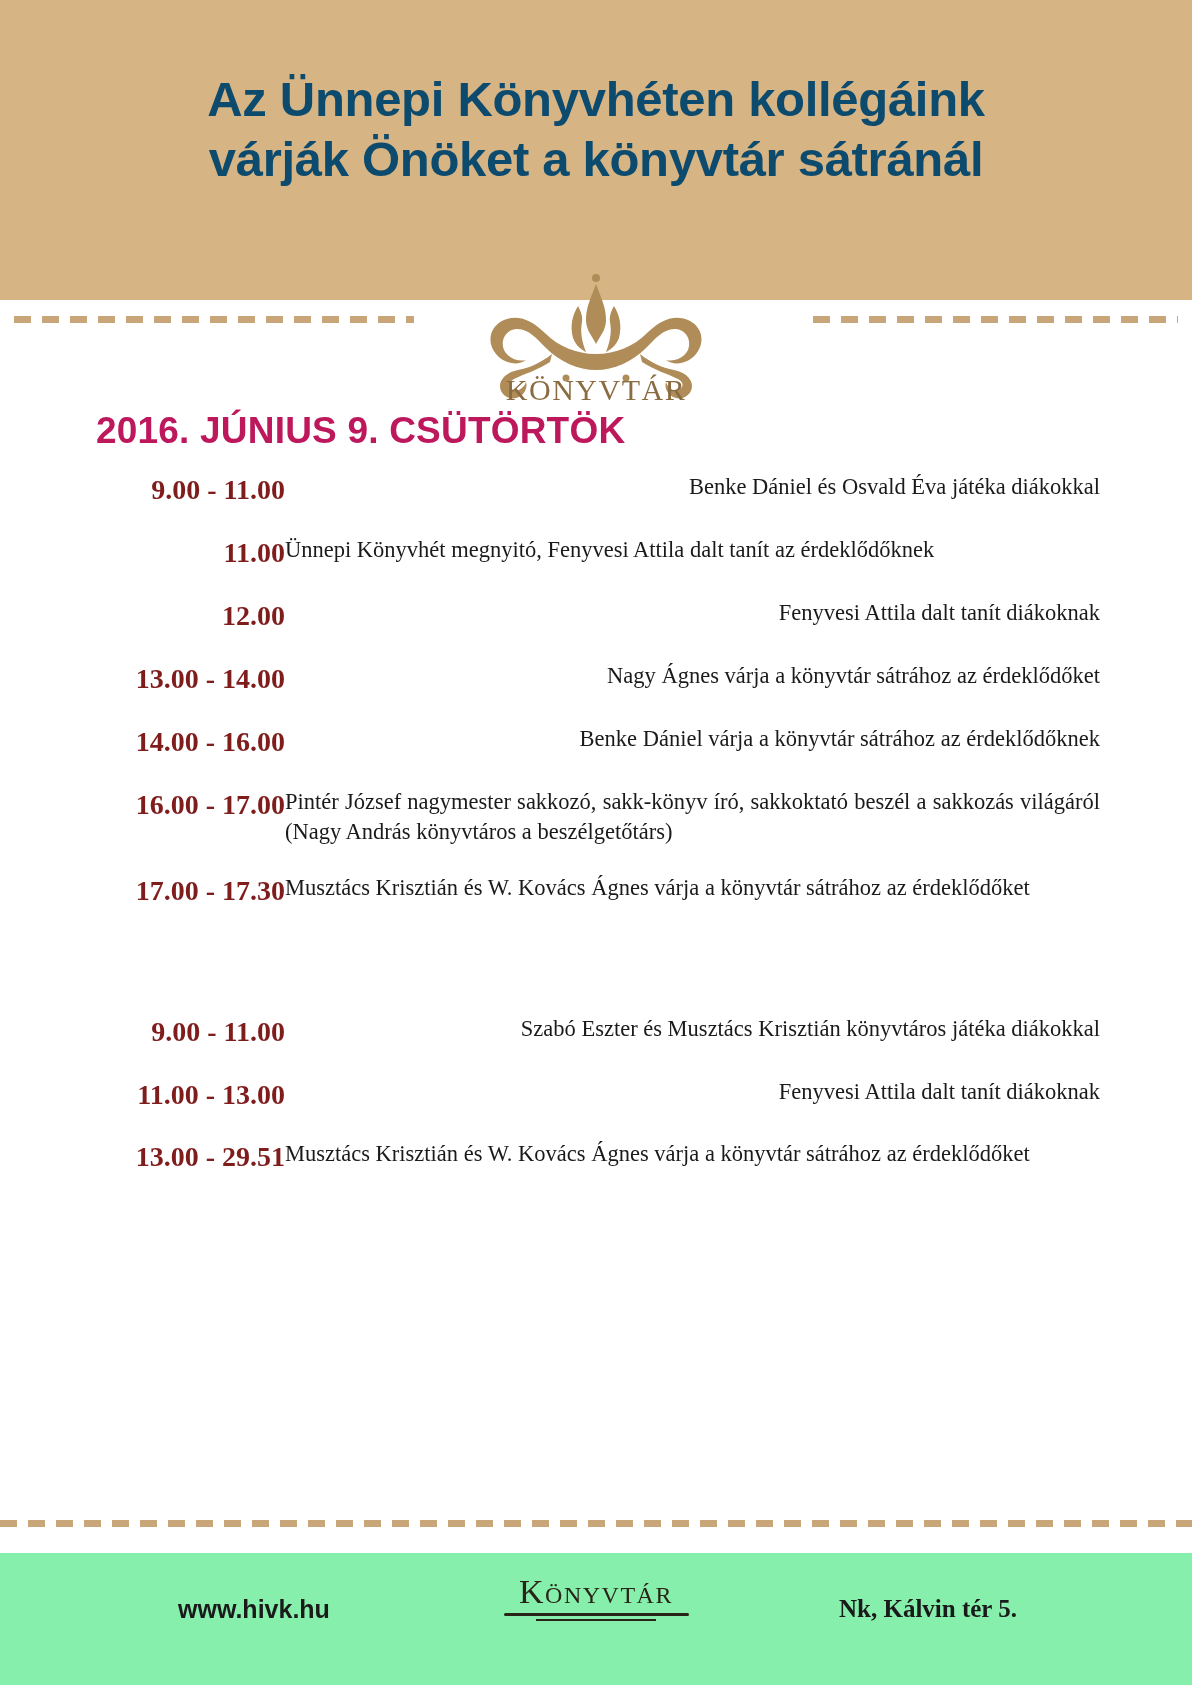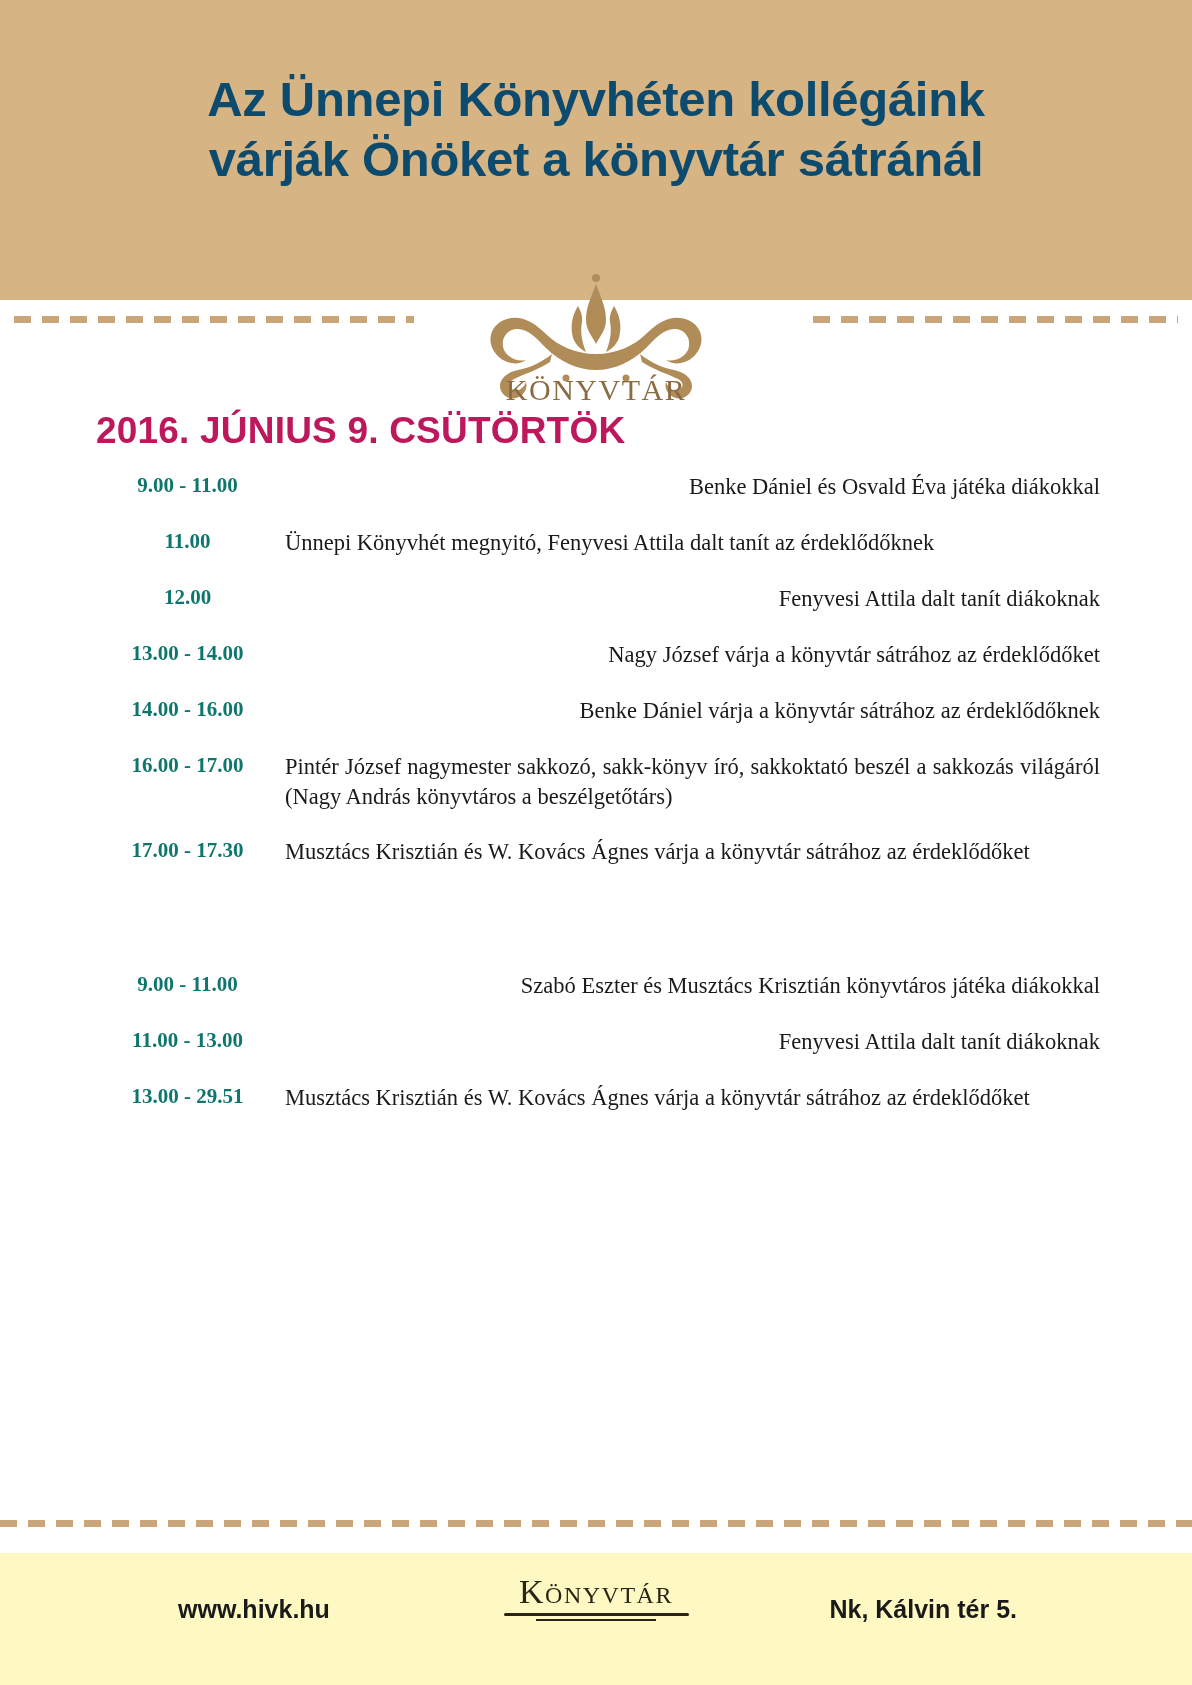--- a/index.html
+++ b/index.html
@@ -95,26 +95,26 @@
     border-collapse: collapse;
     width: 1010px;
     margin-left: 90px;
   }
   table.schedule td {
     vertical-align: top;
     padding: 0 0 26px 0;
   }
   td.time {
     width: 195px;
-    text-align: center;
+    text-align: right;
     padding-right: 48px;
     font-family: "Liberation Serif", serif;
     font-weight: bold;
-    font-size: 21px;
-    color: #0f766e;
+    font-size: 28px;
+    color: #7f1d1d;
     white-space: nowrap;
     line-height: 1.32;
   }
   td.desc {
     font-family: "Liberation Serif", serif;
     font-size: 22.5px;
     color: #1a1a1a;
     line-height: 1.33;
     text-align: justify;
     text-justify: inter-word;
@@ -133,41 +133,41 @@
         to right,
         #c8a679 0px, #c8a679 17px,
         rgba(0,0,0,0) 17px, rgba(0,0,0,0) 28px);
   }
   .footer-band {
     position: absolute;
     left: 0;
     bottom: 0;
     width: 1192px;
     height: 132px;
-    background: #fef9c3;
+    background: #86efac;
   }
   .footer-inner {
     position: relative;
     width: 1192px;
     height: 132px;
   }
   .footer-web {
     position: absolute;
     left: 178px;
     top: 42px;
     font-family: "Liberation Sans", sans-serif;
     font-weight: bold;
     font-size: 25px;
     color: #1a1a1a;
   }
   .footer-addr {
     position: absolute;
     right: 175px;
     top: 42px;
-    font-family: Liberation Sans, sans-serif;
+    font-family: Liberation Serif, serif;
     font-weight: bold;
     font-size: 25px;
     color: #1a1a1a;
   }
   .footer-logo {
     position: absolute;
     left: 50%;
     top: 22px;
     transform: translateX(-50%);
     width: 250px;
@@ -243,21 +243,21 @@
         <tr>
           <td class="time">11.00</td>
           <td class="desc">Ünnepi Könyvhét megnyitó, Fenyvesi Attila dalt tanít az érdeklődőknek</td>
         </tr>
         <tr>
           <td class="time">12.00</td>
           <td class="desc nojust">Fenyvesi Attila dalt tanít diákoknak</td>
         </tr>
         <tr>
           <td class="time">13.00 - 14.00</td>
-          <td class="desc nojust">Nagy József várja a könyvtár sátrához az érdeklődőket</td>
+          <td class="desc nojust">Nagy Ágnes várja a könyvtár sátrához az érdeklődőket</td>
         </tr>
         <tr>
           <td class="time">14.00 - 16.00</td>
           <td class="desc nojust">Benke Dániel várja a könyvtár sátrához az érdeklődőknek</td>
         </tr>
         <tr>
           <td class="time">16.00 - 17.00</td>
           <td class="desc">Pintér József nagymester sakkozó, sakk-könyv író, sakkoktató beszél a sakkozás világáról (Nagy András könyvtáros a beszélgetőtárs)</td>
         </tr>
         <tr>

